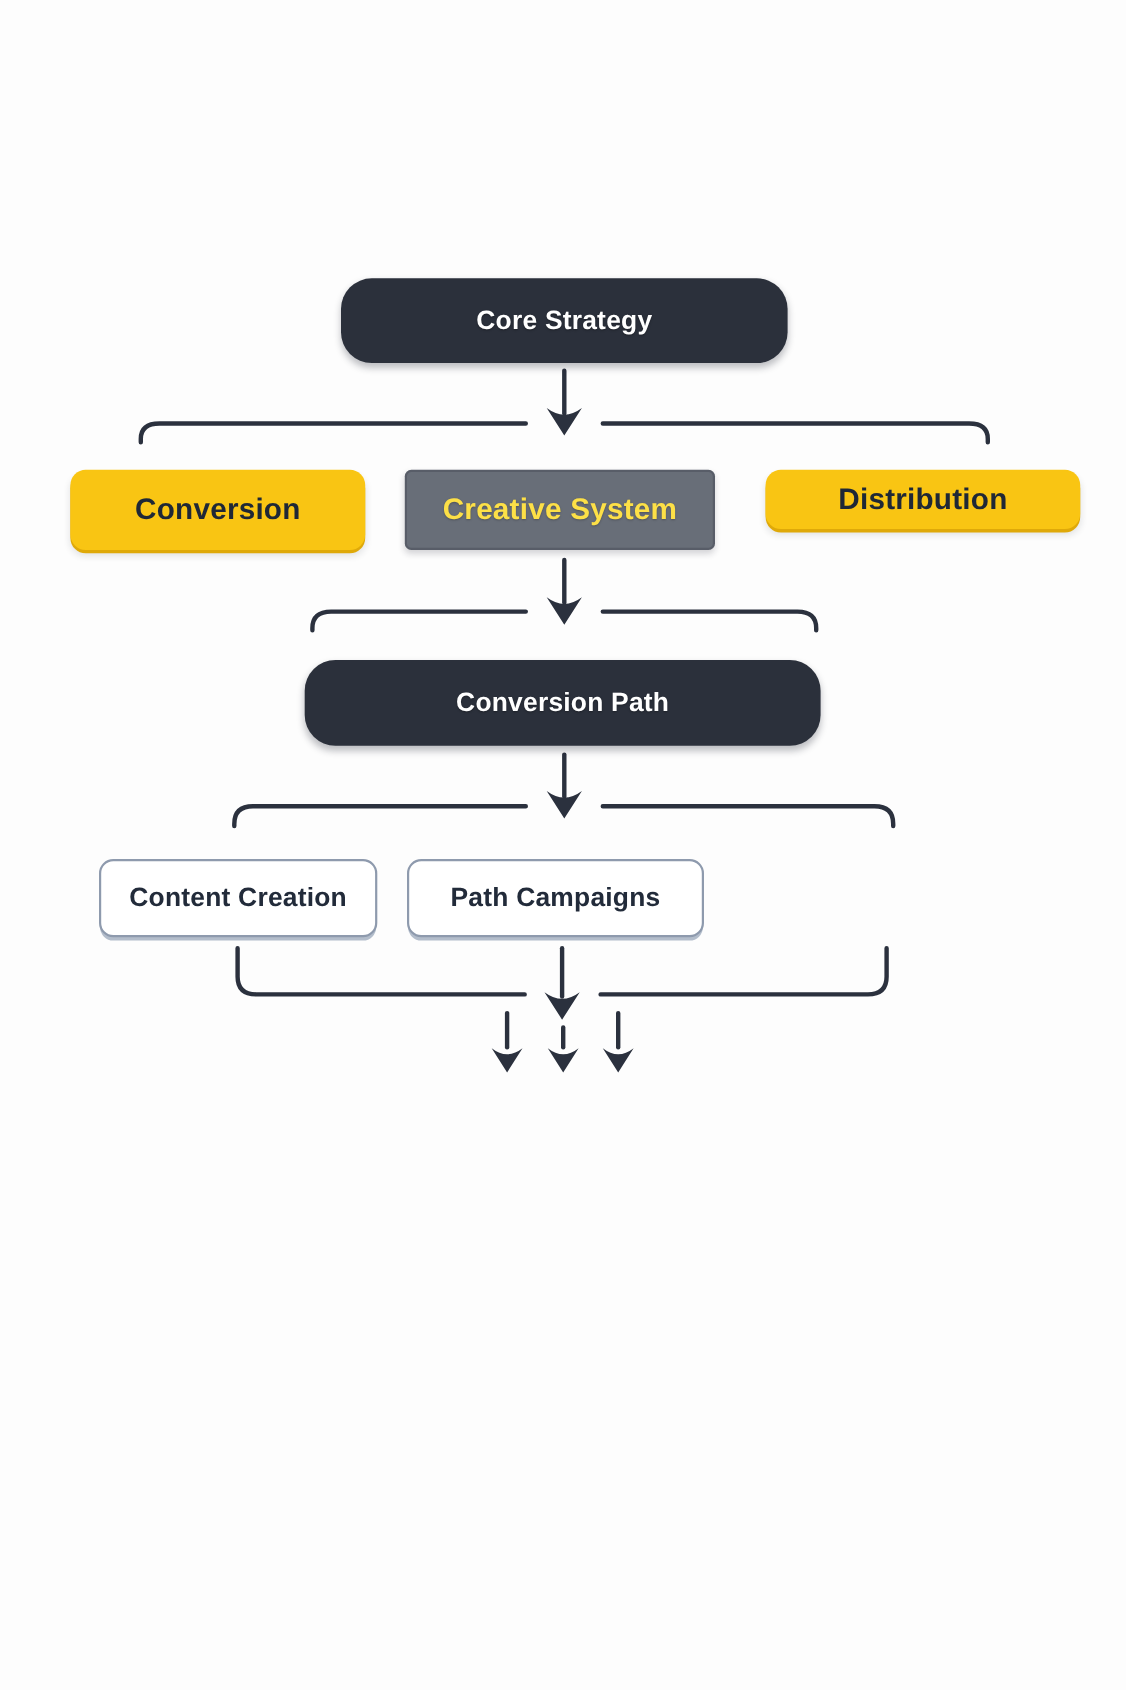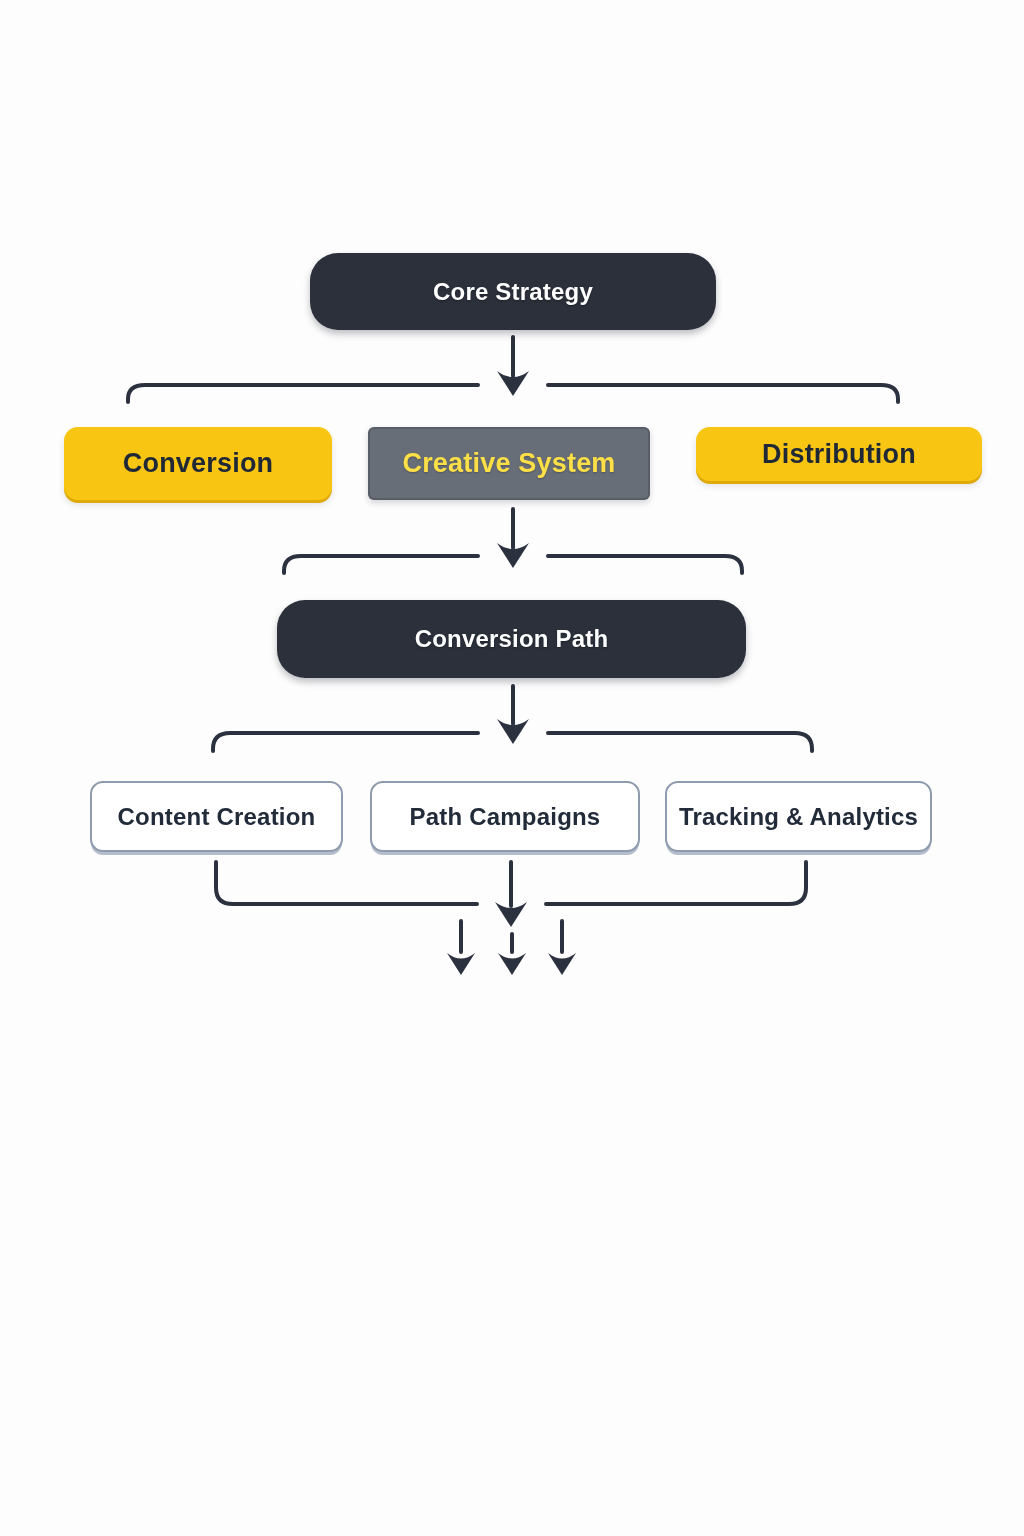--- a/index.html
+++ b/index.html
@@ -125,16 +125,15 @@
   <div class="node dark" style="left:310px; top:253px; width:406px; height:77px;">Core Strategy</div>
 
   <div class="node yellow" style="left:64px; top:427px; width:268px; height:73px;">Conversion</div>
   <div class="node gray" style="left:368px; top:427px; width:282px; height:73px;">Creative System</div>
   <div class="node yellow" style="left:676px; top:427px; width:286px; height:54px;margin-left:20px;">Distribution</div>
 
   <div class="node white" style="left:90px; top:781px; width:253px; height:71px;">Content Creation</div>
 
   <div class="node dark" style="left:277px; top:600px; width:469px; height:78px;">Conversion Path</div>
   <div class="node white" style="left:370px; top:781px; width:270px; height:71px;">Path Campaigns</div>
-  <div class="node white" style="left:665px; top:781px; width:267px; height:71px;">Tracking &amp; Analytics</div>
 
 
 </div>
 
 </body></html>

